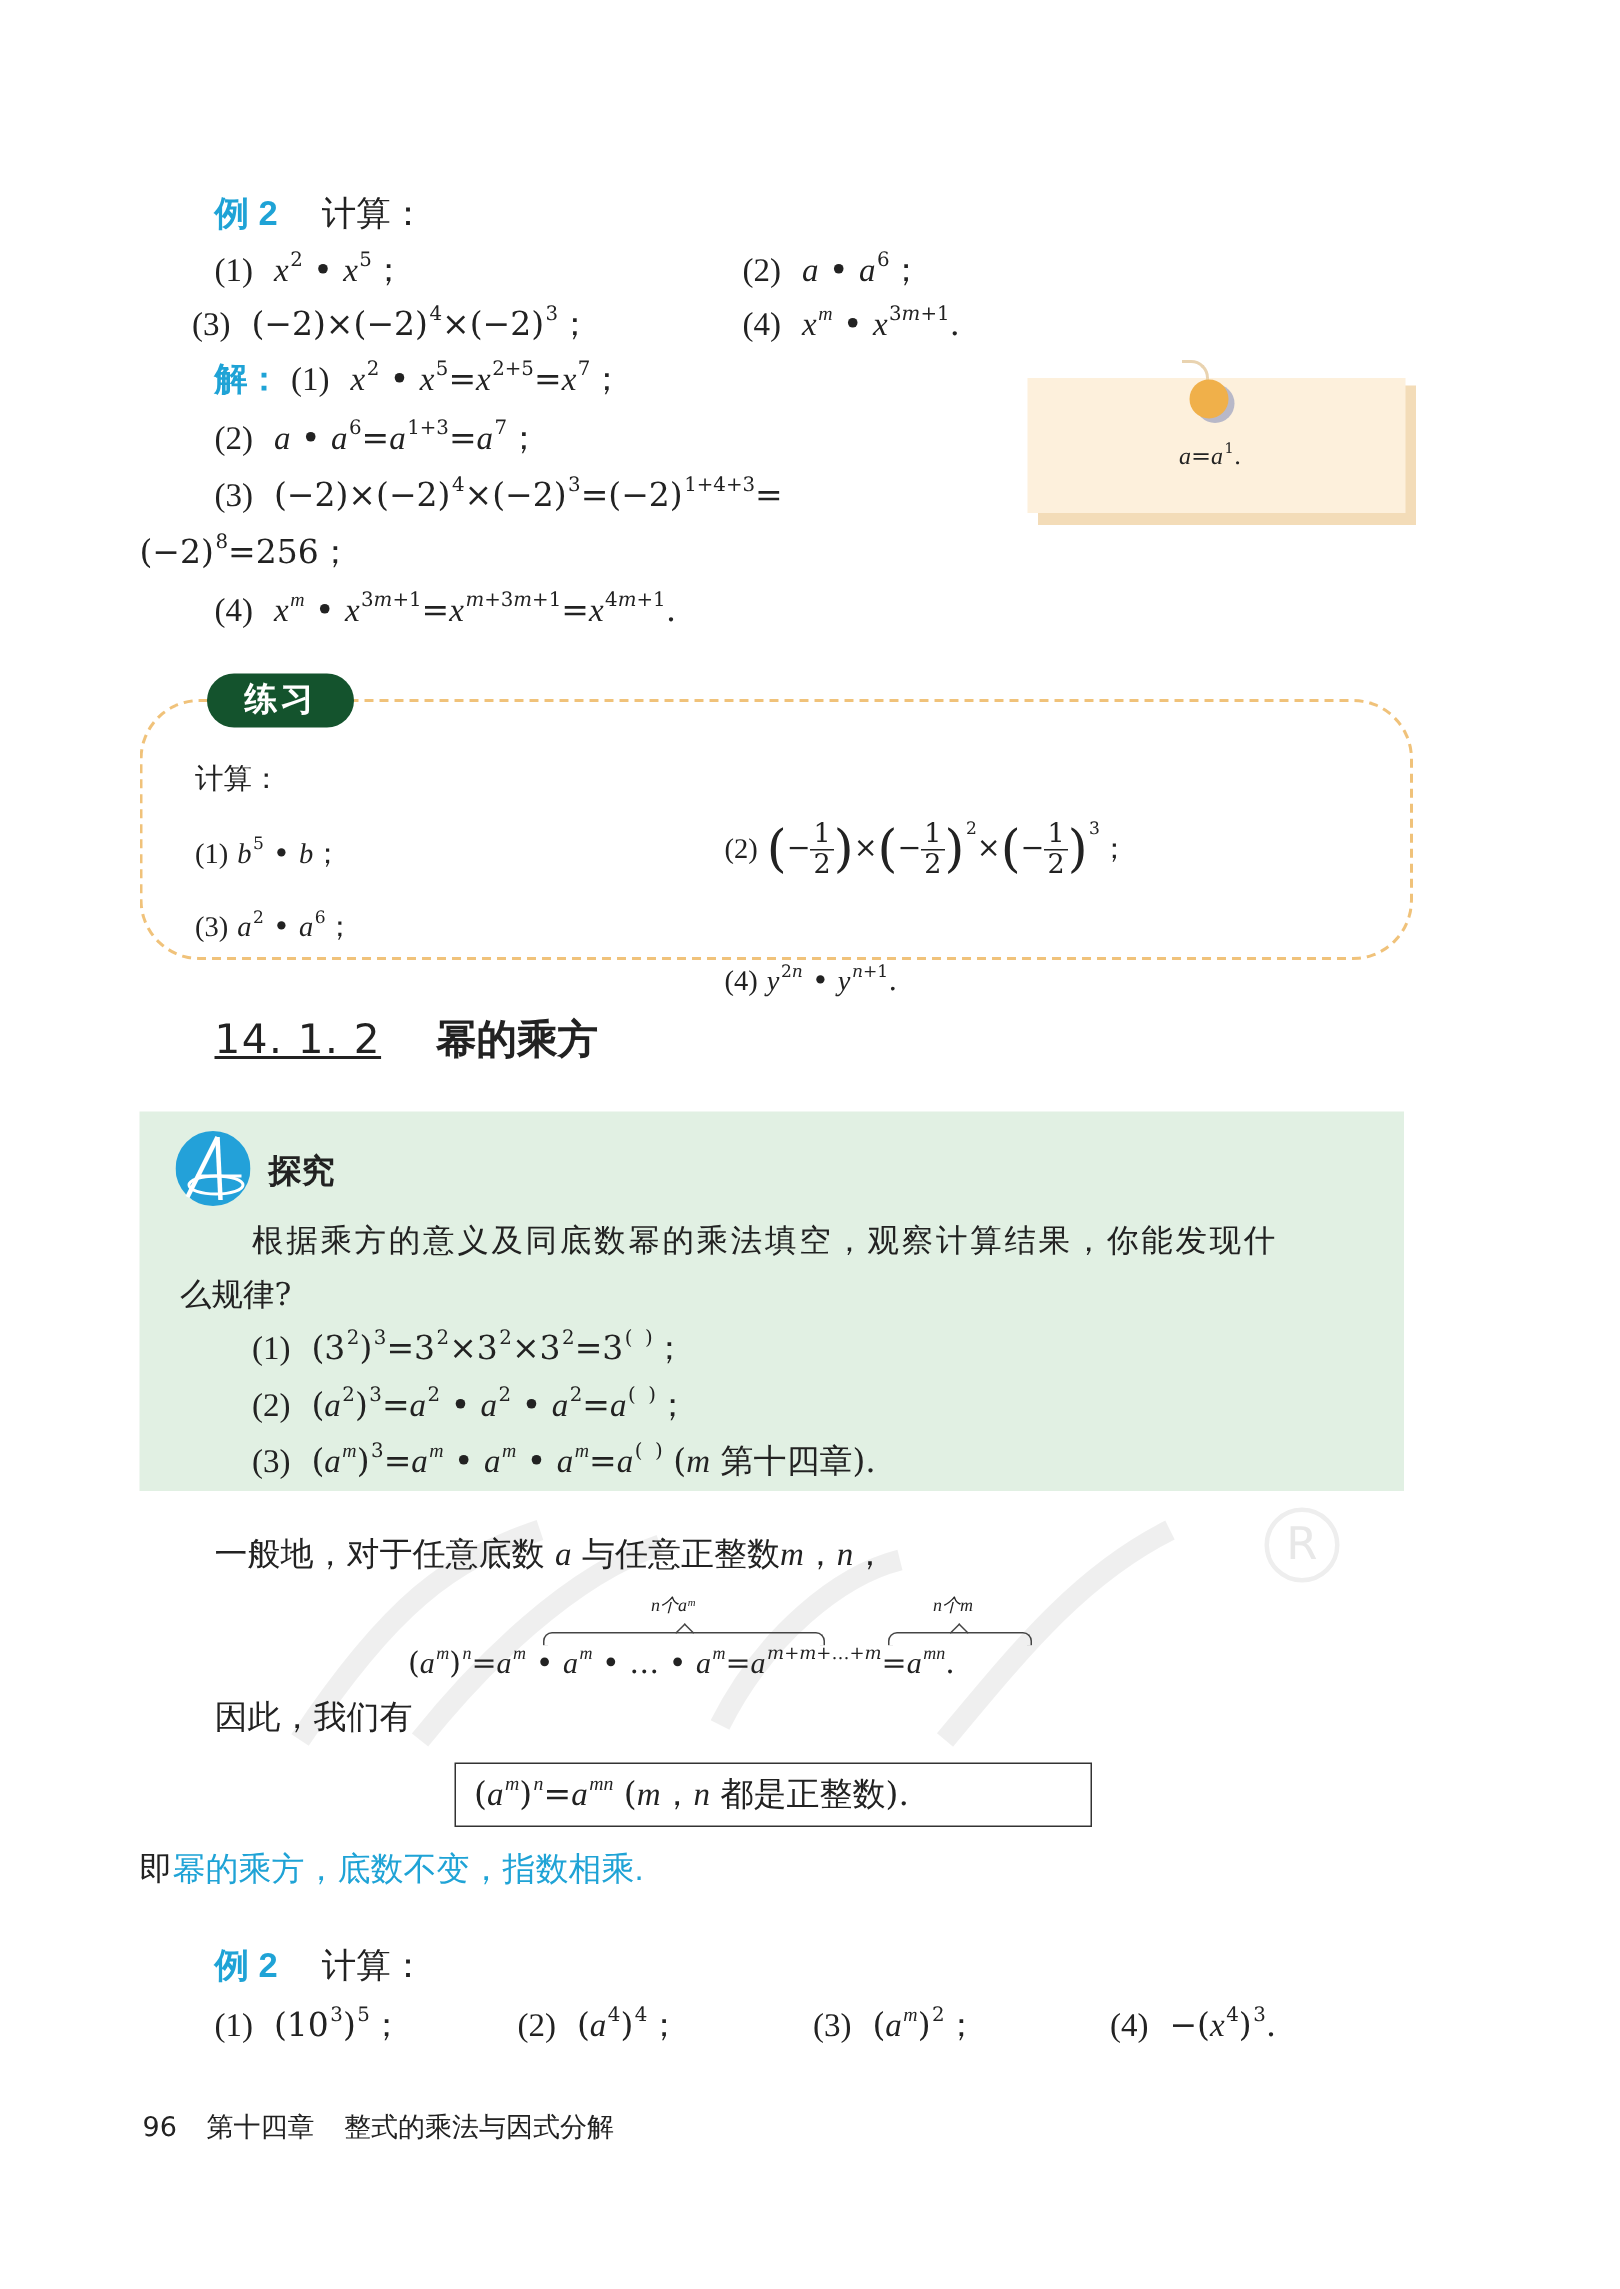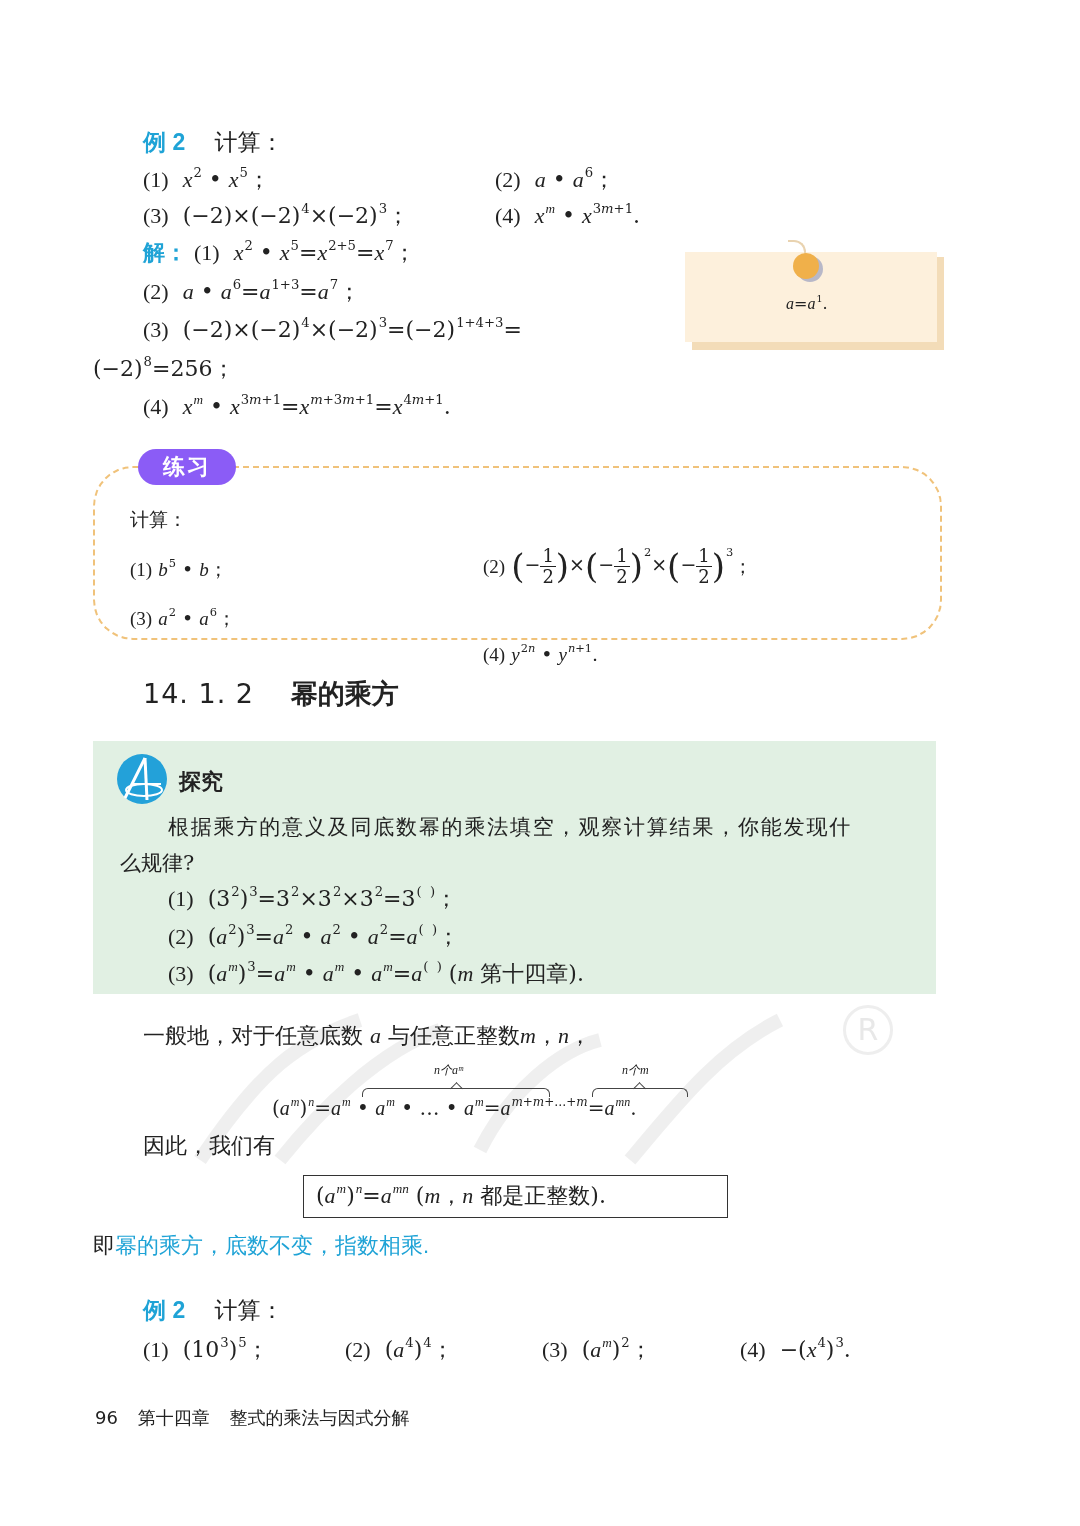--- a/index.html
+++ b/index.html
@@ -17,32 +17,32 @@
   .sans { font-family: "Liberation Sans", "DejaVu Sans", sans-serif; }
 
   
   .note-shadow { left: 692px; top: 257px; width: 252px; height: 93px; background: #f3dcb8; }
   .note { left: 685px; top: 252px; width: 252px; height: 90px; background: #fdf0dc; }
   .pin { left: 793px; top: 253px; width: 26px; height: 26px; border-radius: 50%; background: #f0b04a; box-shadow: 4px 3px 0 #b8b8c8; }
   .pin-wire { left: 788px; top: 240px; width: 16px; height: 18px; border-top: 2px solid #e9d3b0; border-right: 2px solid #e9d3b0; border-radius: 0 12px 0 0; }
 
   
   .practice-box { left: 93px; top: 466px; width: 845px; height: 170px; border: 2px dashed #f0c27a; border-radius: 40px; }
-  .practice-tag { left: 138px; top: 449px; width: 98px; height: 36px; border-radius: 18px; background: #8b5cf6; color: #fff; font-family: "DejaVu Sans", sans-serif; font-weight: bold; font-size: 22px; text-align: center; line-height: 36px; letter-spacing: 2px; }
+  .practice-tag { left: 138px; top: 449px; width: 98px; height: 36px; border-radius: 18px; background: #14532d; color: #fff; font-family: "DejaVu Sans", sans-serif; font-weight: bold; font-size: 22px; text-align: center; line-height: 36px; letter-spacing: 2px; }
 
   .frac { display: inline-block; vertical-align: middle; text-align: center; font-size: 18px; line-height: 1.1; }
   .frac span { display: block; }
   .frac .n { border-bottom: 1px solid #222; padding: 0 2px; }
   .bigp { font-size: 34px; vertical-align: middle; font-weight: 100; }
 
   
   .explore-box { left: 93px; top: 741px; width: 843px; height: 253px; background: #e1f0e3; }
 
   .section-title { left: 143px; top: 680px; font-size: 27px; }
-  .section-num { font-family: "DejaVu Sans", sans-serif; font-weight: normal; letter-spacing: 1px; }
+  .section-num { font-family: "DejaVu Sans", sans-serif; font-weight: normal; letter-spacing: 1px; text-decoration: underline; }
   .section-name { font-family: "DejaVu Sans", sans-serif; font-weight: bold; margin-left: 28px; }
 
   .brace { position: absolute; border: 1.5px solid #444; border-bottom: none; height: 8px; border-radius: 6px 6px 0 0; }
   .brace-tip { position: absolute; width: 8px; height: 8px; border-left: 1.5px solid #444; border-top: 1.5px solid #444; transform: rotate(45deg); }
   .brace-label { position: absolute; font-size: 12px; font-style: italic; font-family: "Liberation Serif", serif; }
 
   .rule-box { left: 303px; top: 1175px; width: 423px; height: 41px; border: 1.5px solid #333; }
 
   .watermark { left: 180px; top: 1010px; width: 700px; height: 160px; opacity: 0.06; }
 
@@ -62,21 +62,21 @@
 </div>
 
 <div class="abs line" style="left:143px;top:169px;">
   <span class="num">(1)</span>&nbsp;
   <span class="math">x</span><sup>2</sup> • <span class="math">x</span><sup>5</sup>；
 </div>
 <div class="abs line" style="left:495px;top:169px;">
   <span class="num">(2)</span>&nbsp;
   <span class="math">a</span> • <span class="math">a</span><sup>6</sup>；
 </div>
-<div class="abs line" style="left:143px;top:205px;">
+<div class="abs line" style="left:128px;top:205px;">
   <span class="num">(3)</span>&nbsp;
   (−2)×(−2)<sup>4</sup>×(−2)<sup>3</sup>；
 </div>
 <div class="abs line" style="left:495px;top:205px;">
   <span class="num">(4)</span>&nbsp;
   <span class="math">x</span><sup class="math">m</sup> • <span class="math">x</span><sup>3<i>m</i>+1</sup>.
 </div>
 
 <div class="abs line" style="left:143px;top:242px;">
   <span class="blue-b sans">解：</span>

